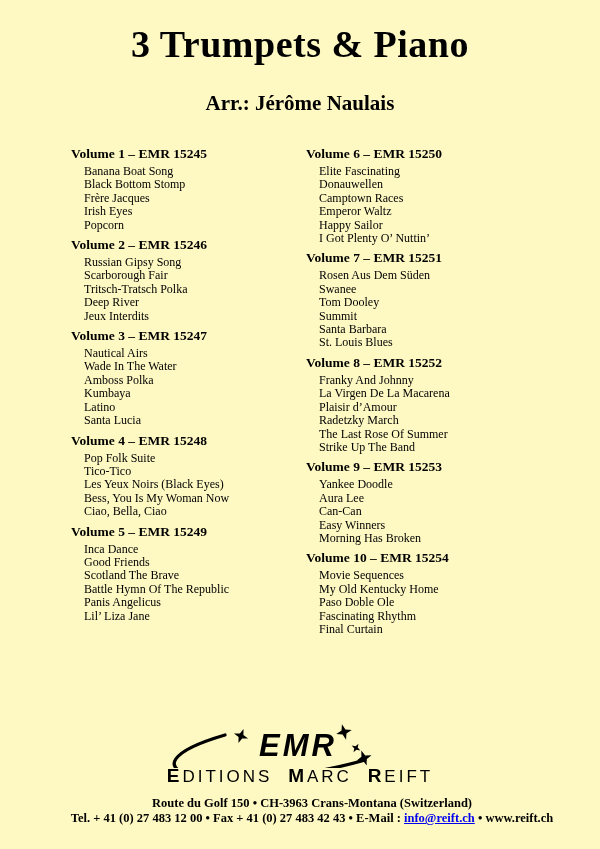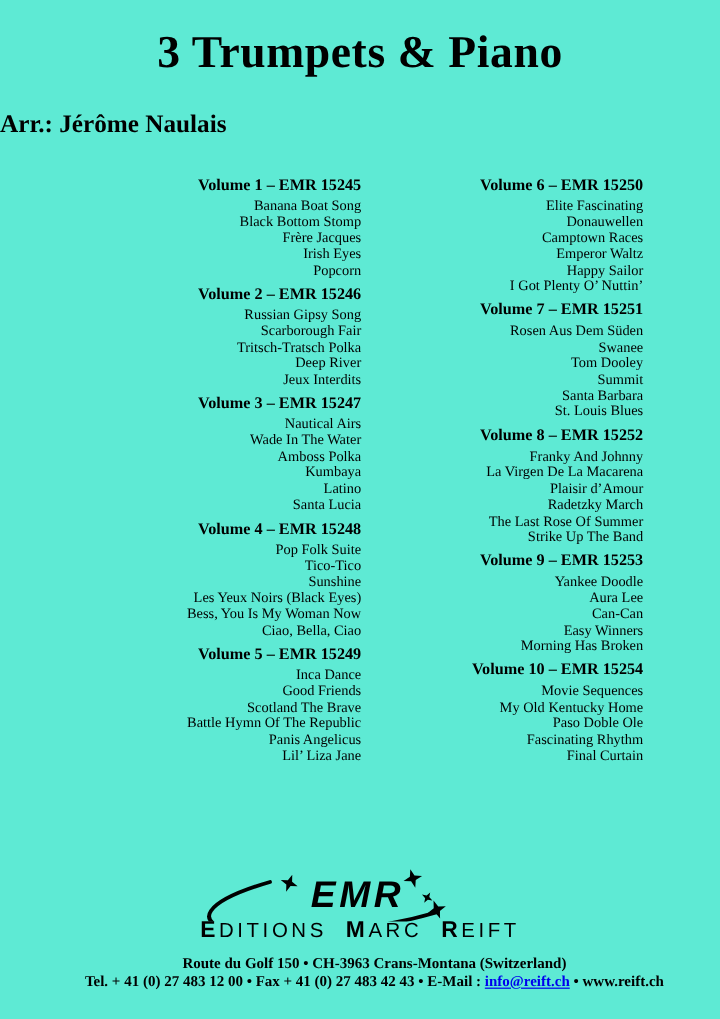--- a/index.html
+++ b/index.html
@@ -1,52 +1,52 @@
 <!DOCTYPE html>
 <html><head>
 <meta charset="utf-8">
 <style>
   html, body { margin: 0; padding: 0; background: #888; }
   .page {
     position: relative;
     width: 600px;
     height: 849px;
     margin: 0 auto;
-    background: #5eead4;
+    background: #fef9c3;
     color: #000000;
     font-family: "Liberation Serif", serif;
     overflow: hidden;
   }
   .page-title {
     position: absolute;
     top: 22px; left: 0; right: 0;
     margin: 0;
     text-align: center;
     font-size: 38px;
     line-height: 44px;
     font-weight: bold;
     letter-spacing: 0.5px;
   }
   .arranger {
     position: absolute;
     top: 91px; left: 0; right: 0;
     margin: 0;
-    text-align: left;
+    text-align: center;
     font-size: 21px;
     line-height: 24px;
     font-weight: bold;
   }
   .col {
     position: absolute;
     top: 146px;
     width: 230px;
   }
   .col-left  { left: 71px; }
   .col-right { left: 306px; }
-  .vol { margin: 0 0 5px 0; text-align: right; }
+  .vol { margin: 0 0 5px 0; }
   .vol-h {
     font-size: 13.5px;
     line-height: 16px;
     font-weight: bold;
     margin-bottom: 3px;
     white-space: nowrap;
   }
   .songs { padding-left: 13px; }
   .song {
     font-size: 12px;
@@ -130,21 +130,20 @@
           <div class="song">Kumbaya</div>
           <div class="song">Latino</div>
           <div class="song">Santa Lucia</div>
         </div>
       </div>
       <div class="vol">
         <div class="vol-h">Volume 4 – EMR 15248</div>
         <div class="songs">
           <div class="song">Pop Folk Suite</div>
           <div class="song">Tico-Tico</div>
-          <div class="song">Sunshine</div>
           <div class="song">Les Yeux Noirs (Black Eyes)</div>
           <div class="song">Bess, You Is My Woman Now</div>
           <div class="song">Ciao, Bella, Ciao</div>
         </div>
       </div>
       <div class="vol">
         <div class="vol-h">Volume 5 – EMR 15249</div>
         <div class="songs">
           <div class="song">Inca Dance</div>
           <div class="song">Good Friends</div>

